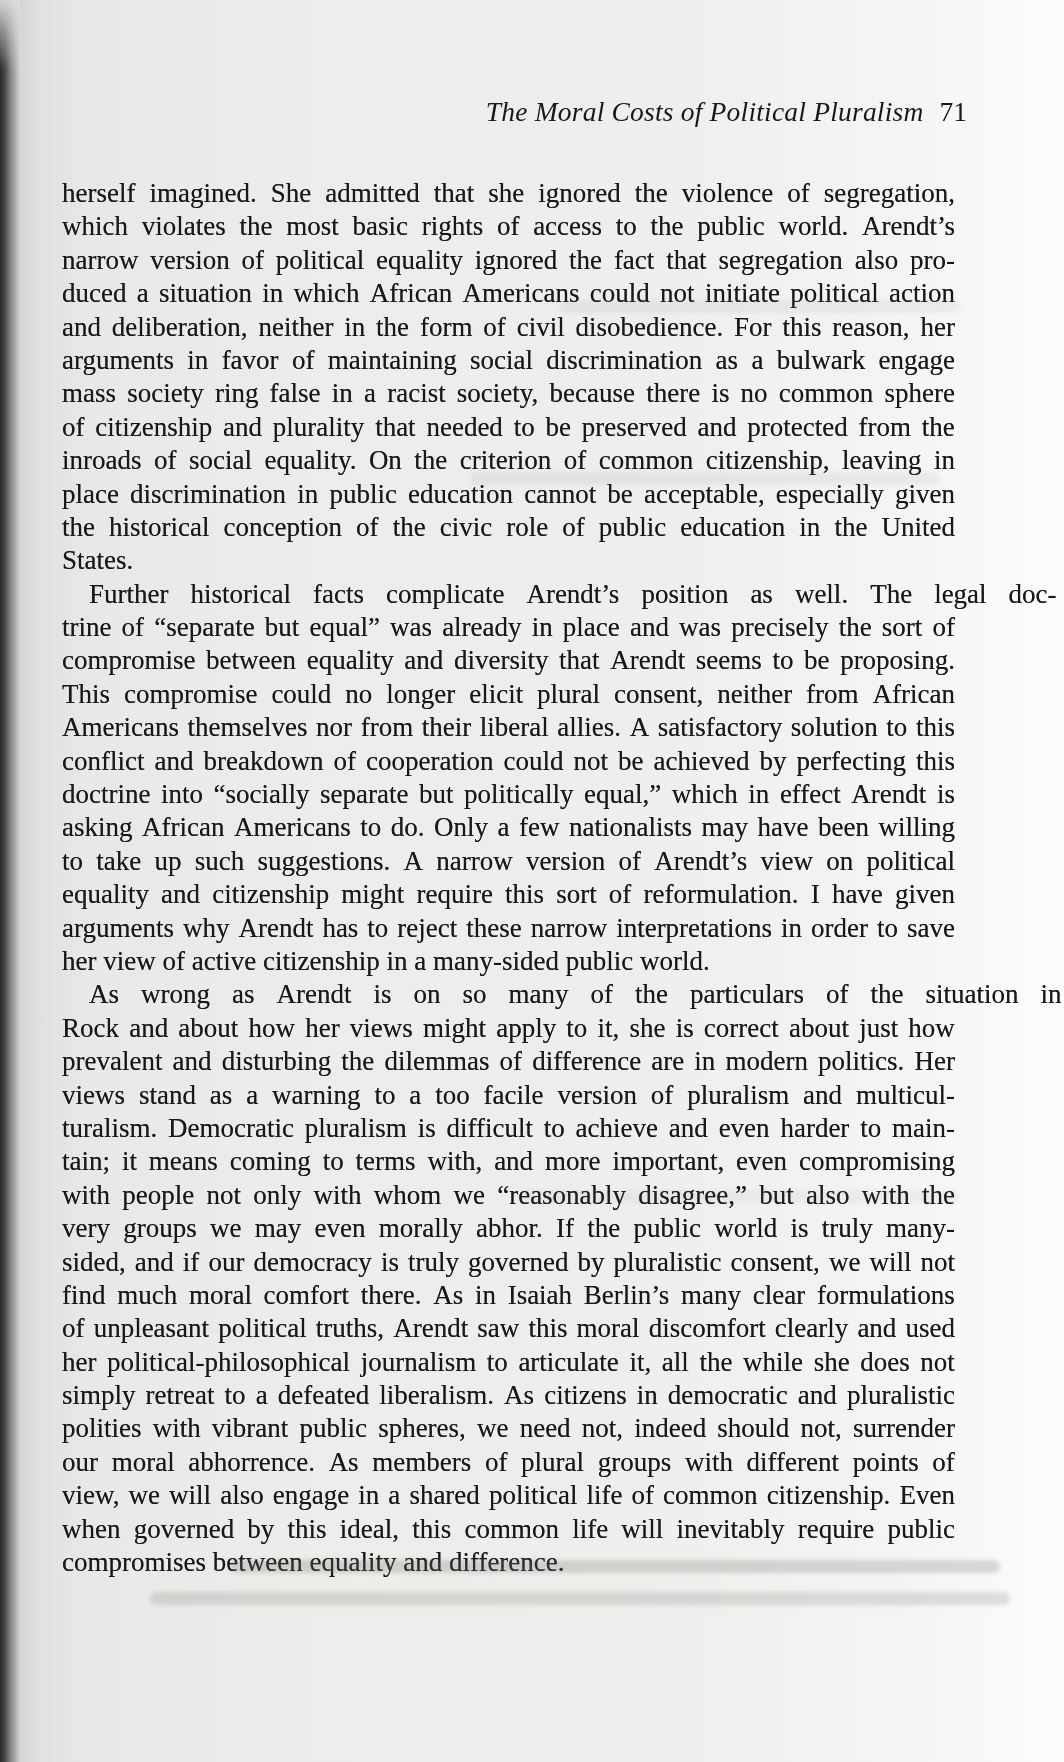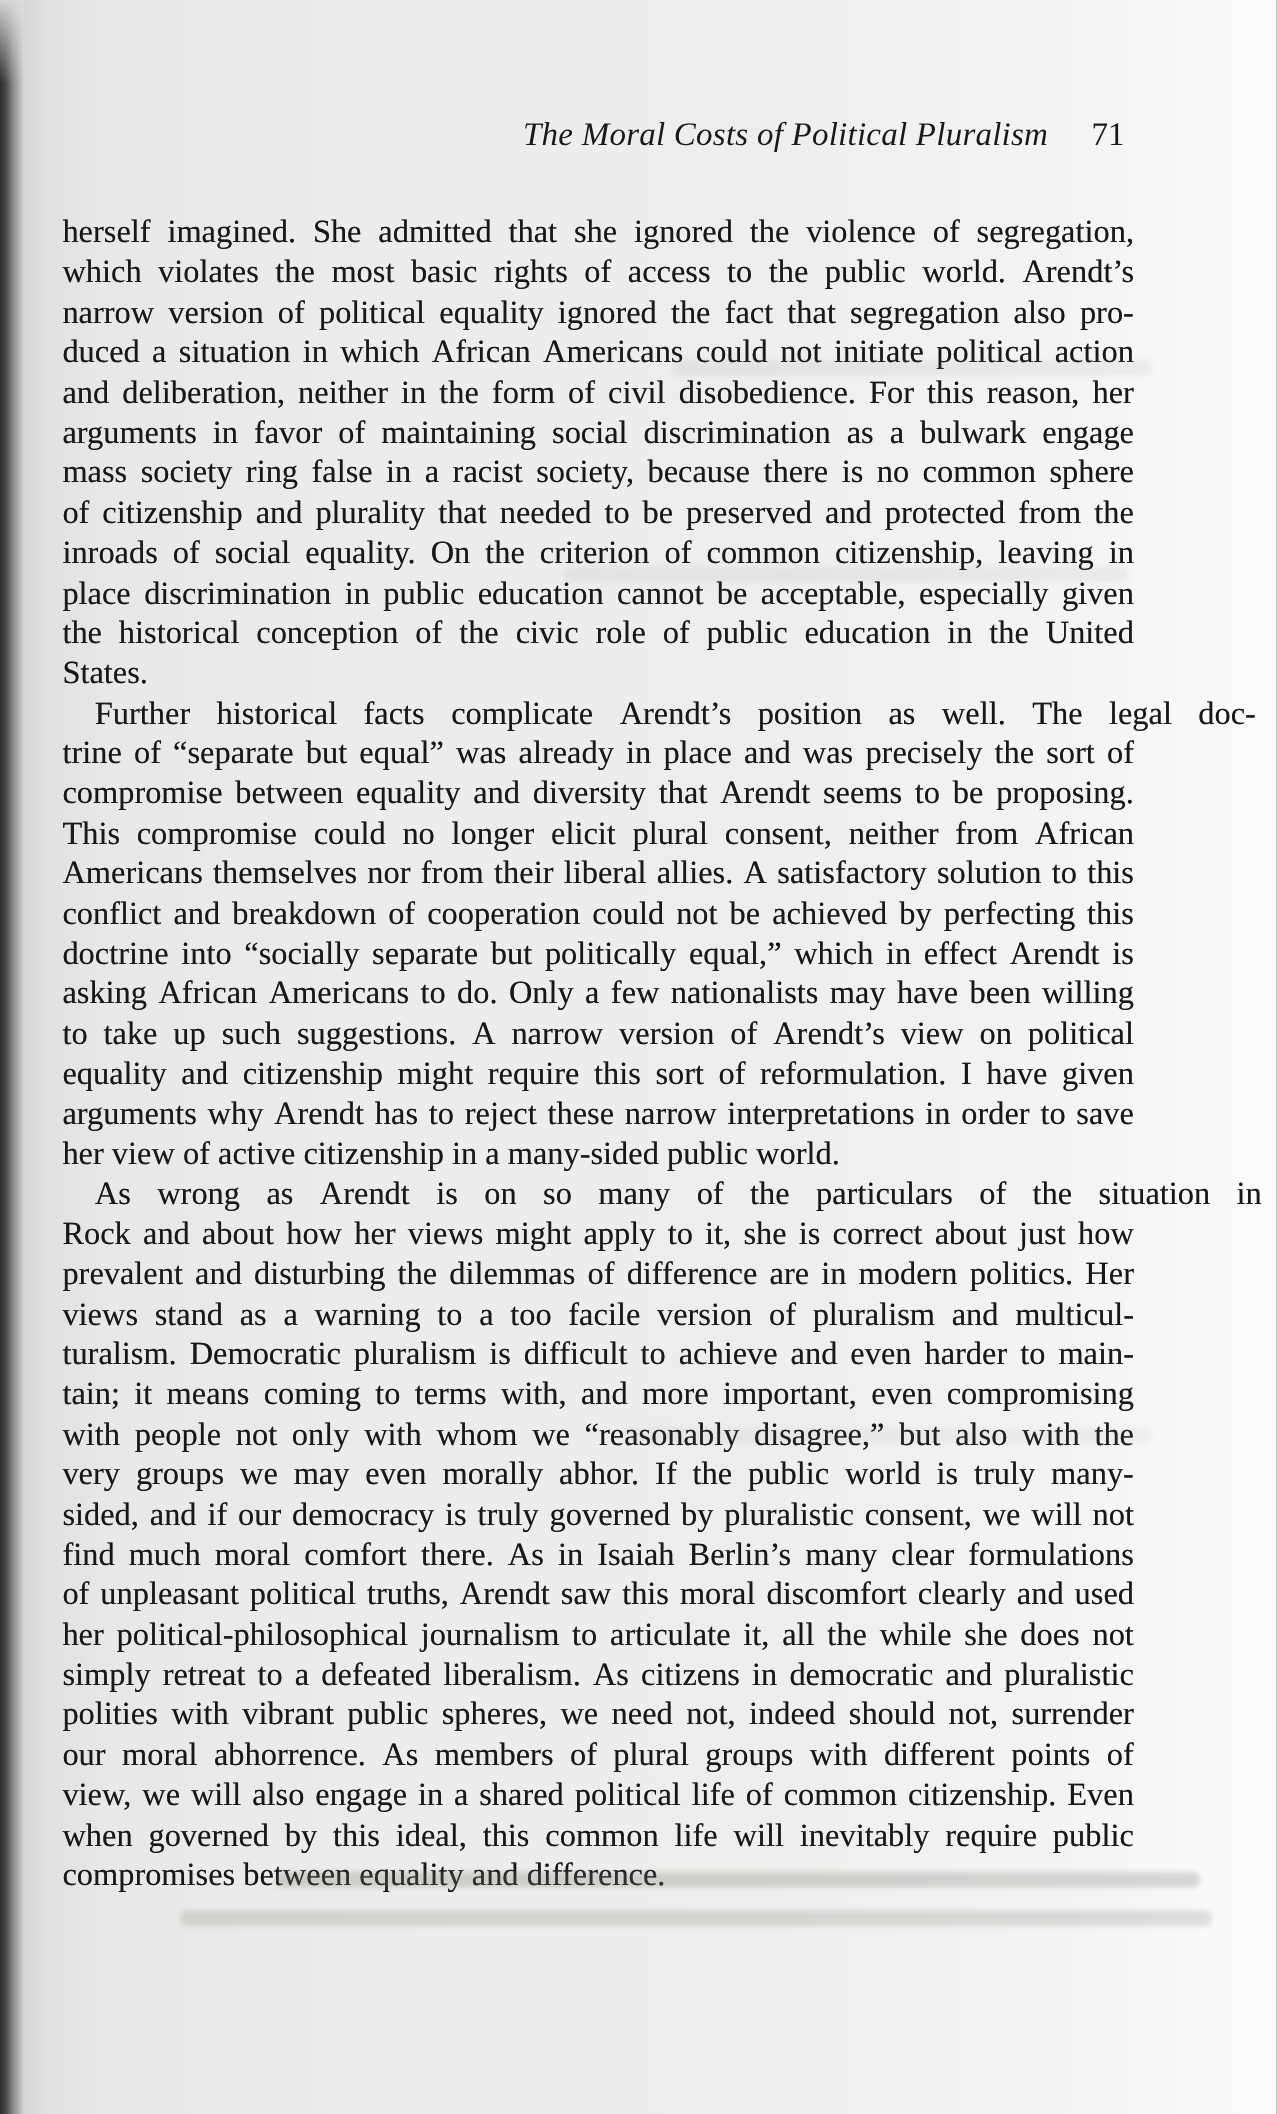--- a/index.html
+++ b/index.html
@@ -17,28 +17,28 @@
   
   .edge-shadow{
     position:absolute;left:0;top:0;width:20px;height:1762px;
     background:linear-gradient(to right,#2b2b2b 0px,#4a4a4a 5px,#8a8a88 11px,rgba(200,199,197,0) 20px);
   }
   .edge-shadow::before{
     content:"";position:absolute;left:0;top:0;width:20px;height:70px;
     background:linear-gradient(to bottom,rgba(222,221,219,.95),rgba(222,221,219,0));
   }
   .running-header{
-    position:absolute;left:44px;top:96px;width:893px;
+    position:absolute;left:74px;top:96px;width:893px;
     display:flex;justify-content:flex-end;align-items:baseline;
     font-size:27.5px;line-height:32px;white-space:nowrap;
   }
   .running-header .htitle{font-style:italic;letter-spacing:.2px;}
-  .running-header .hnum{margin-left:36px;font-style:normal;}
+  .running-header .hnum{margin-left:16px;font-style:normal;}
   .body-text{
-    position:absolute;left:52px;top:177px;width:893px;
+    position:absolute;left:62px;top:177px;width:893px;
     font-size:27px;line-height:33.4px;
     text-shadow:0 0 .5px rgba(24,24,24,.65);
   }
   .line{
     display:flex;justify-content:space-between;
     height:33.4px;white-space:pre;
   }
   .line span{flex:0 0 auto;}
   .line.para-end{display:block;white-space:pre;}
   .line.indent{padding-left:27px;gap:22px;}

